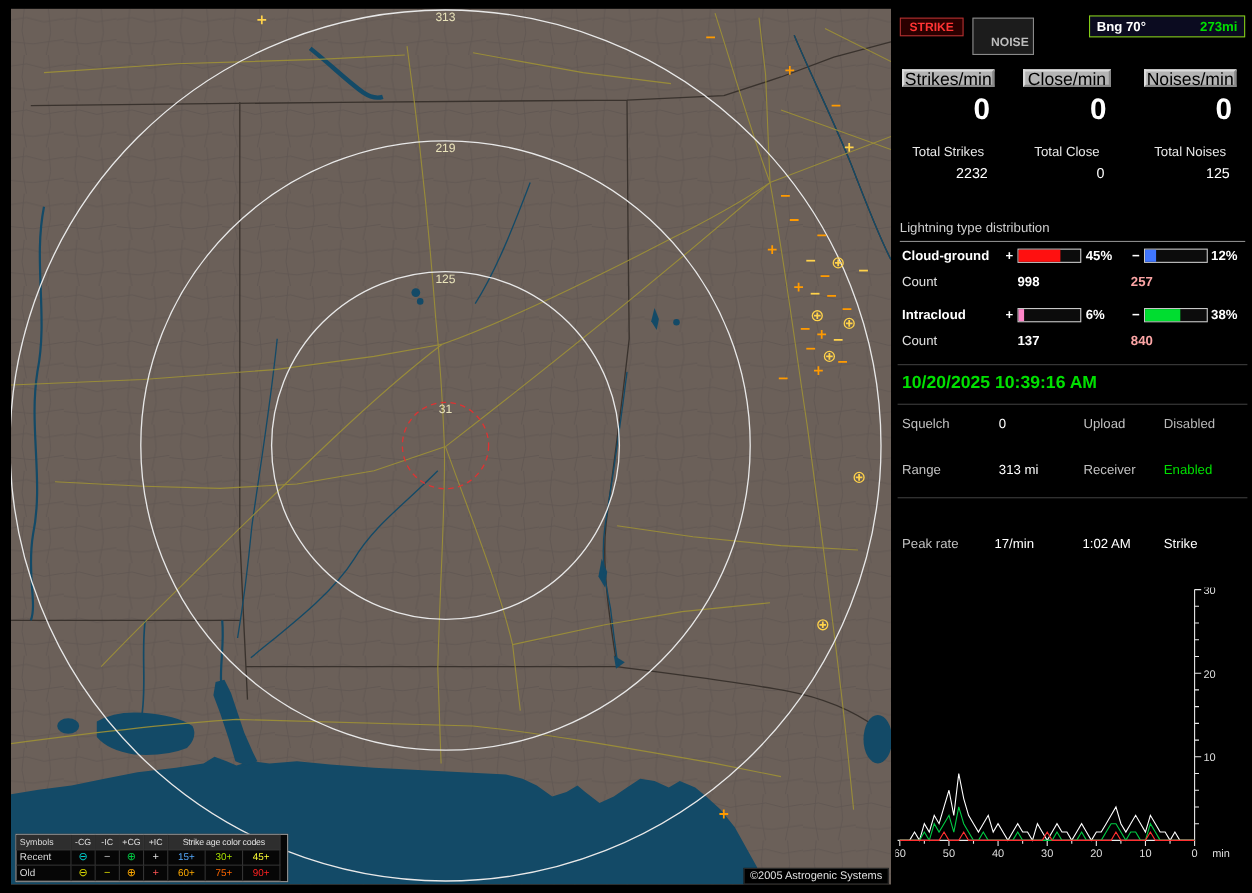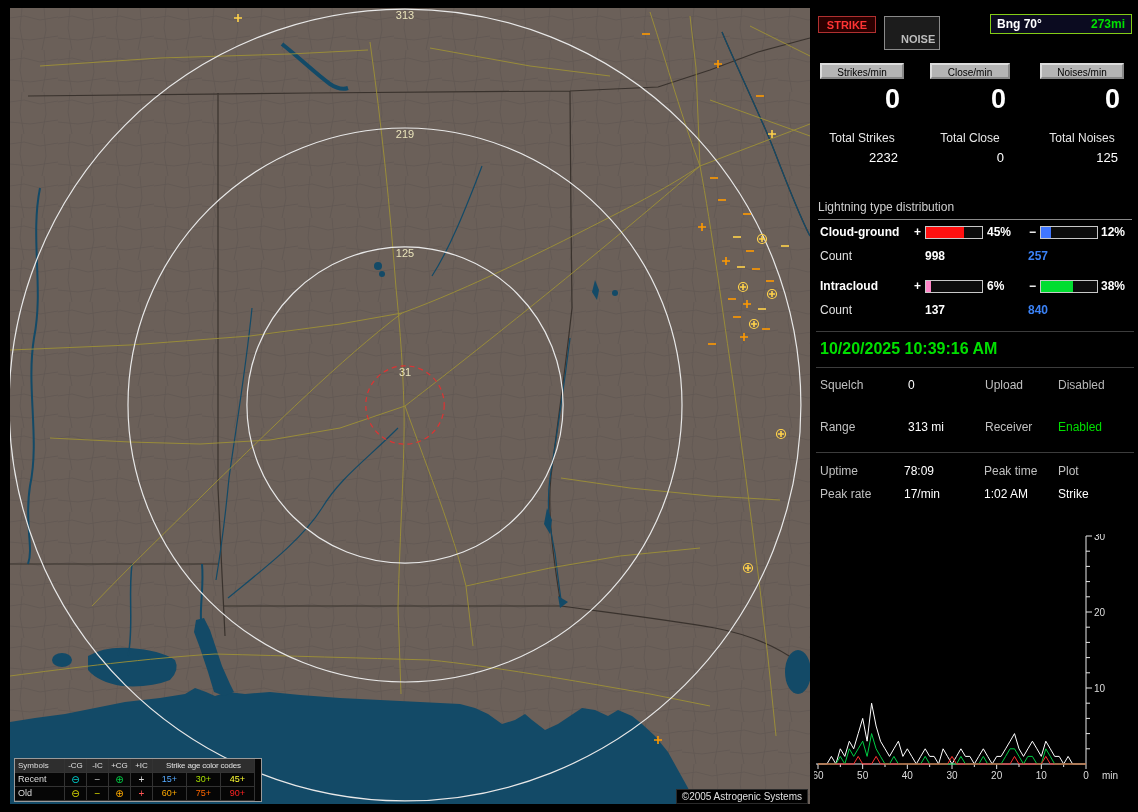--- a/index.html
+++ b/index.html
@@ -29,42 +29,42 @@
   .btn-strike{left:6px;top:16px;width:58px;height:17px;background:#2b0000;color:#ff3434;
               border:1px solid #b03030;font-weight:bold;font-size:11px;padding:0;cursor:pointer;}
   .btn-noise{left:72px;top:16px;width:56px;height:32px;background:#1c1c1c;color:#bdbdbd;
              border:1px solid #8a8a8a;font-weight:bold;font-size:11px;padding:16px;cursor:pointer;}
   .bng-box{left:178px;top:14px;width:142px;height:20px;background:#0b0b20;border:1px solid #84cc16;
            box-sizing:border-box;display:flex;justify-content:space-between;align-items:center;padding:0 6px;}
   .bng-label{font-weight:bold;color:#fff;font-size:12px;}
   .bng-range{font-weight:bold;font-size:12px;}
 
   .rate-btn{top:63px;height:16px;line-height:16px;background:#b4b4b4;color:#000;text-align:center;
-            font-size:10px;border:2px outset #dcdcdc;box-sizing:border-box;cursor:pointer;}
+            font-size:16px;border:2px outset #dcdcdc;box-sizing:border-box;cursor:pointer;}
   .c0{left:8px;width:84px;} .c1{left:118px;width:80px;} .c2{left:228px;width:84px;}
   .rate-val{top:84px;font-size:27px;font-weight:bold;color:#fff;text-align:right;padding-right:4px;box-sizing:border-box;}
   .tot-label{top:131px;text-align:center;color:#e8e8e8;font-size:12px;}
   .tot-val{top:150px;text-align:right;padding-right:6px;color:#fff;font-size:13px;box-sizing:border-box;}
 
   .dist-title{left:6px;top:200px;width:314px;color:#cfcfcf;border-bottom:1px solid #8a8a8a;padding-bottom:5px;}
   .dist-row,.count-row,.status-row,.stats-row,.trend-row{position:absolute;left:0;width:326px;height:15px;}
   .dr0{top:225px;} .cr0{top:249px;} .dr1{top:279px;} .cr1{top:303px;}
   .dist-row span,.count-row span,.status-row span,.stats-row span,.trend-row span{position:absolute;white-space:nowrap;}
   .d-name{left:8px;font-weight:bold;color:#fff;}
   .d-sign1{left:102px;font-weight:bold;color:#fff;}
   .d-bar1{left:113px;top:1px;}
   .d-pct1{left:175px;font-weight:bold;color:#fff;}
   .d-sign2{left:217px;font-weight:bold;color:#fff;}
   .d-bar2{left:228px;top:1px;}
   .d-pct2{left:289px;font-weight:bold;color:#fff;}
   .bar{position:absolute;width:56px;height:11px;border:1px solid #c8c8c8;background:#0c0c0c;}
   .bar .fill{display:block;height:100%;width:0;}
   .c-label{left:8px;color:#e0e0e0;}
   .c-v1{left:113px;font-weight:bold;color:#fff;}
-  .c-v2{left:216px;font-weight:bold;color:#3b82f6;}
+  .c-v2{left:216px;font-weight:bold;color:#fca5a5;}
 
   .sep{position:absolute;left:4px;width:318px;border-top:1px solid #3c3c3c;height:0;}
   .sep1{top:331px;} .sep2{top:367px;} .sep3{top:452px;}
   .datetime{left:8px;top:340px;font-size:16px;font-weight:bold;}
 
   .sr0{top:378px;} .sr1{top:399px;} .sr2{top:420px;}
   .s-l1{left:8px;color:#c0c0c0;} .s-v1{left:96px;color:#fff;}
   .s-l2{left:173px;color:#c0c0c0;} .s-v2{left:246px;}
 
   .str1{top:464px;} .str2{top:487px;}
@@ -361,26 +361,20 @@
   </div>
   <div class="status-row sr2">
     <span class="s-l1">Range</span>
     <span class="s-v1">313 mi</span>
     <span class="s-l2">Receiver</span>
     <span class="s-v2" style="color: rgb(0, 224, 0);">Enabled</span>
   </div>
 
   <div class="sep sep3"></div>
 
-  <div class="stats-row str1">
-    <span class="st-a">Uptime</span>
-    <span class="st-b">78:09</span>
-    <span class="st-c">Peak time</span>
-    <span class="st-d">Plot</span>
-  </div>
   <div class="stats-row str2">
     <span class="st-a">Peak rate</span>
     <span class="st-b">17/min</span>
     <span class="st-c val">1:02 AM</span>
     <span class="st-d val">Strike</span>
   </div>
 
 
   <svg id="trend" viewBox="0 0 322 250">
       <path d="M2,230 H272 V2" stroke="#e8e8e8" stroke-width="1" fill="none"></path>

